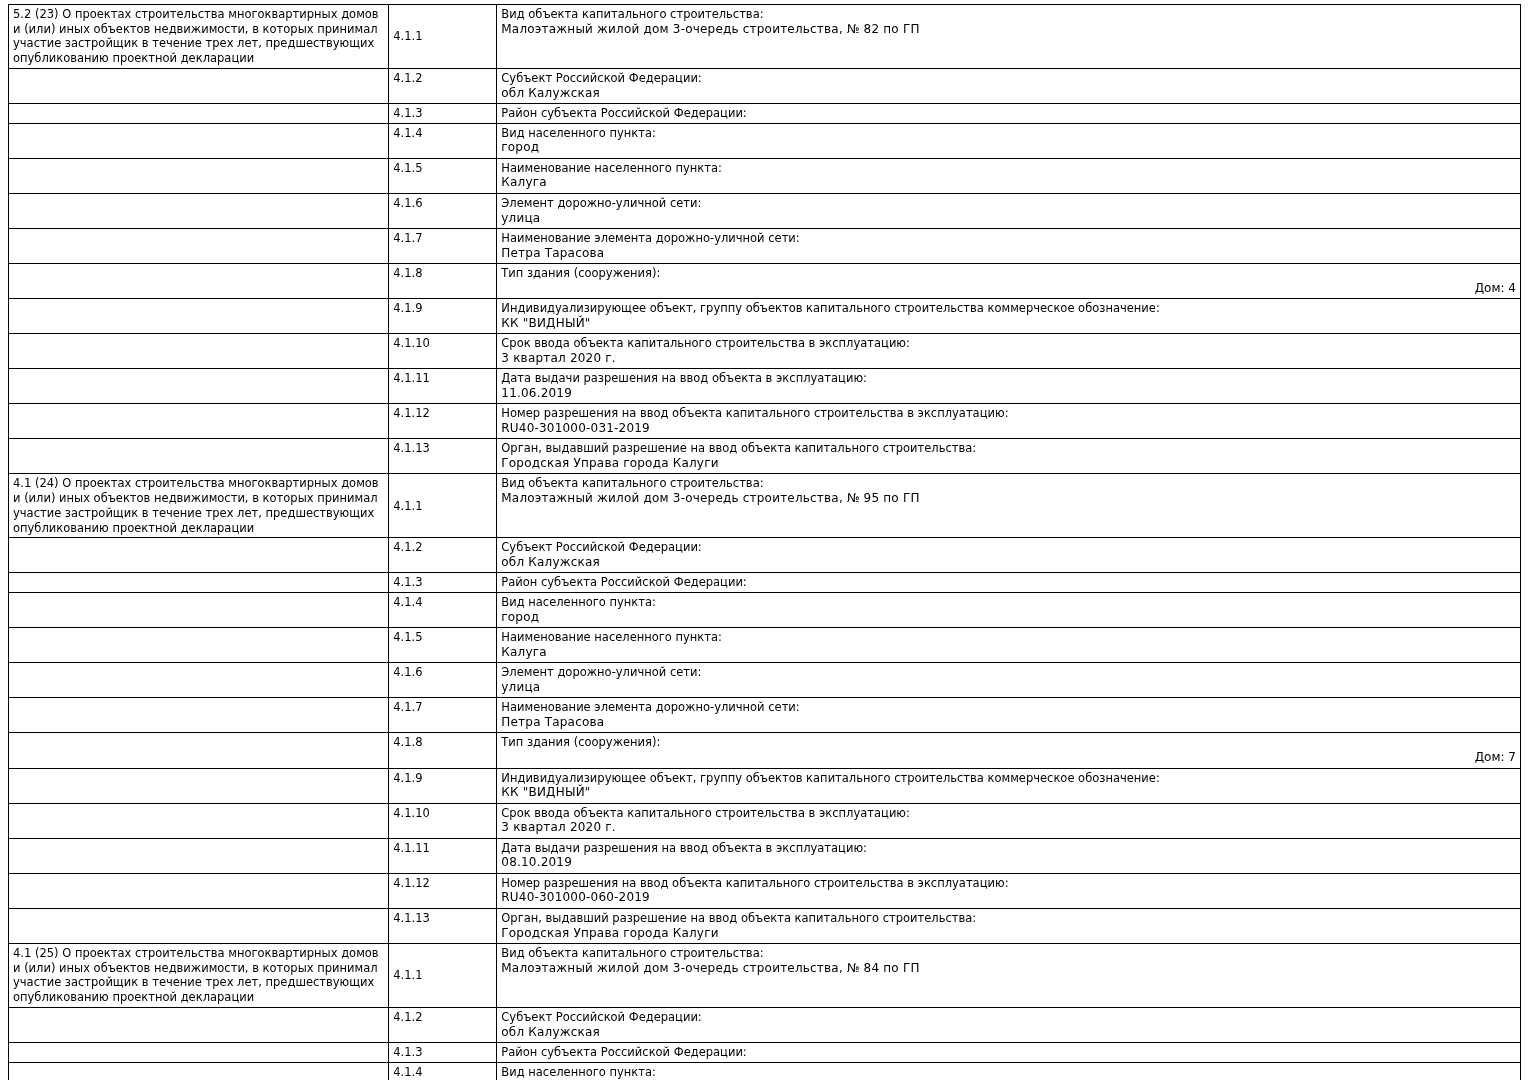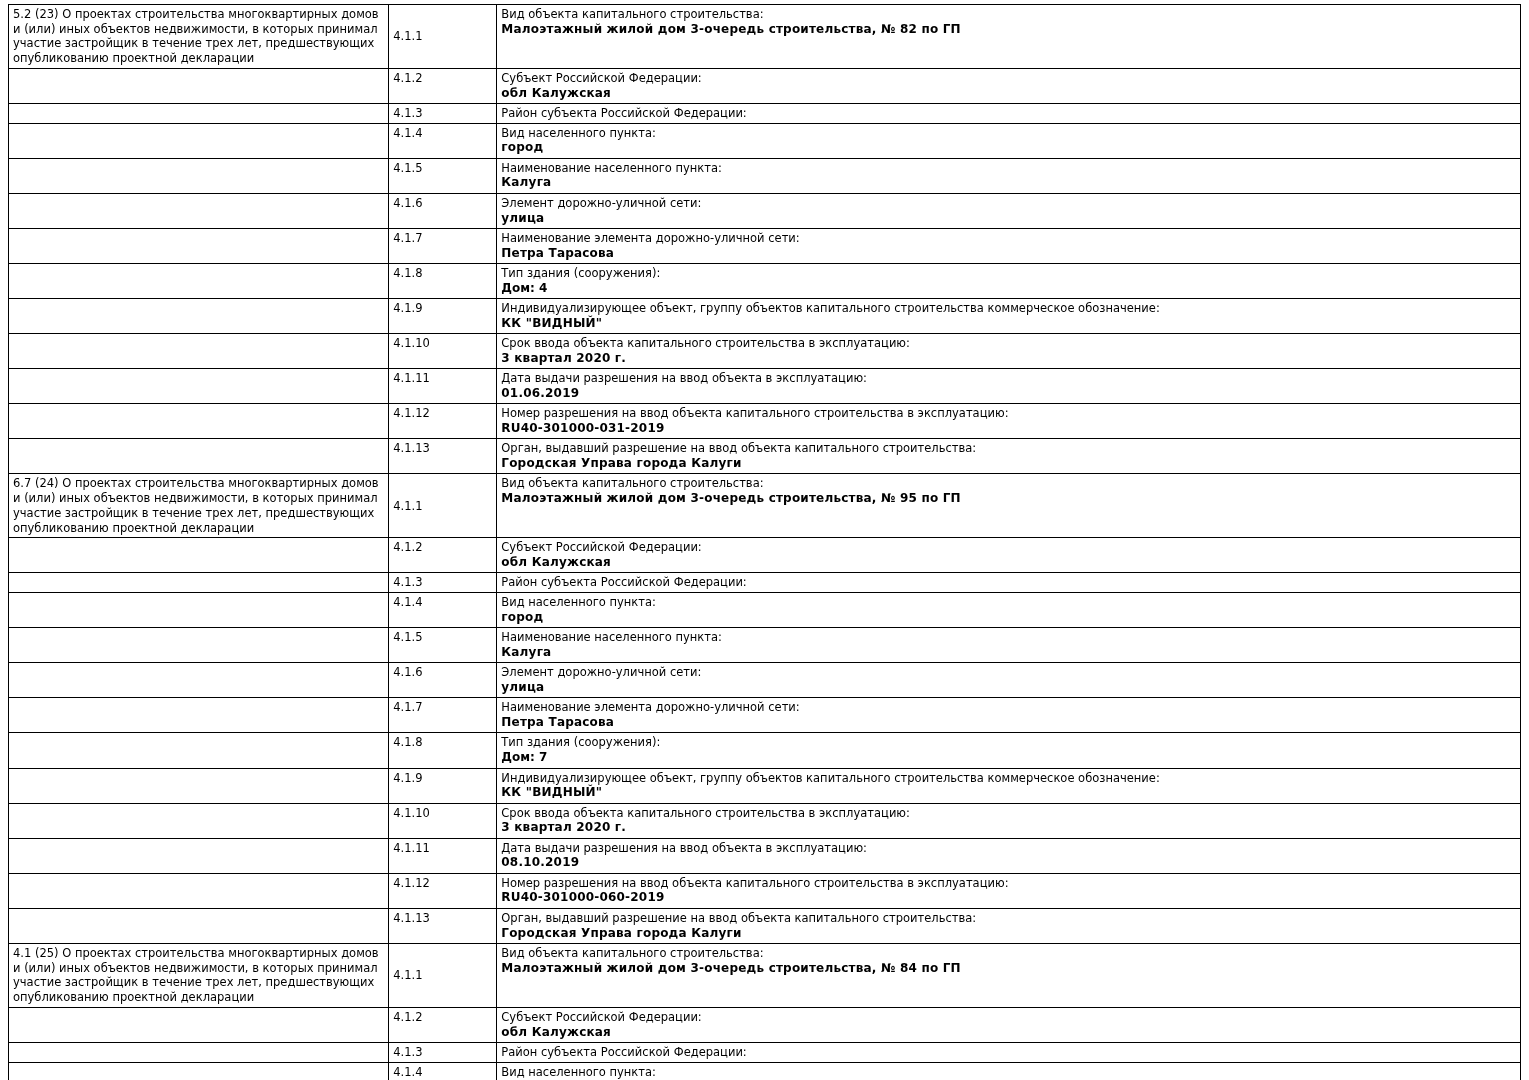--- a/index.html
+++ b/index.html
@@ -51,27 +51,28 @@
   }
   .lbl {
     font-size: 11.5px;
     font-weight: normal;
     display: block;
     white-space: nowrap;
     overflow: hidden;
   }
   .val {
     font-size: 12px;
-    font-weight: bold;
+    font-weight: normal;
     display: block;
     letter-spacing: 0.2px;
   }
   .val.plain {
-    font-weight: bold;
+    font-weight: normal;
     letter-spacing: 0;
+    text-align: right;
   }
   tr.tall td.num { vertical-align: middle; }
 </style>
 </head>
 <body>
 
 <div id="doc">
   <table class="decl">
     <colgroup>
       <col class="c-section">
@@ -156,41 +157,41 @@
           <td class="body">
             <span class="lbl">Срок ввода объекта капитального строительства в эксплуатацию:</span>
             <span class="val">3 квартал 2020 г.</span>
           </td>
         </tr>
         <tr>
           <td class="section"></td>
           <td class="num">4.1.11</td>
           <td class="body">
             <span class="lbl">Дата выдачи разрешения на ввод объекта в эксплуатацию:</span>
-            <span class="val">01.06.2019</span>
+            <span class="val">11.06.2019</span>
           </td>
         </tr>
         <tr>
           <td class="section"></td>
           <td class="num">4.1.12</td>
           <td class="body">
             <span class="lbl">Номер разрешения на ввод объекта капитального строительства в эксплуатацию:</span>
             <span class="val">RU40-301000-031-2019</span>
           </td>
         </tr>
         <tr>
           <td class="section"></td>
           <td class="num">4.1.13</td>
           <td class="body">
             <span class="lbl">Орган, выдавший разрешение на ввод объекта капитального строительства:</span>
             <span class="val">Городская Управа города Калуги</span>
           </td>
         </tr>
         <tr class="tall">
-          <td class="section">6.7 (24) О проектах строительства многоквартирных домов и (или) иных объектов недвижимости, в которых принимал участие застройщик в течение трех лет, предшествующих опубликованию проектной декларации</td>
+          <td class="section">4.1 (24) О проектах строительства многоквартирных домов и (или) иных объектов недвижимости, в которых принимал участие застройщик в течение трех лет, предшествующих опубликованию проектной декларации</td>
           <td class="num">4.1.1</td>
           <td class="body">
             <span class="lbl">Вид объекта капитального строительства:</span>
             <span class="val">Малоэтажный жилой дом 3-очередь строительства, № 95 по ГП</span>
           </td>
         </tr>
         <tr>
           <td class="section"></td>
           <td class="num">4.1.2</td>
           <td class="body">

